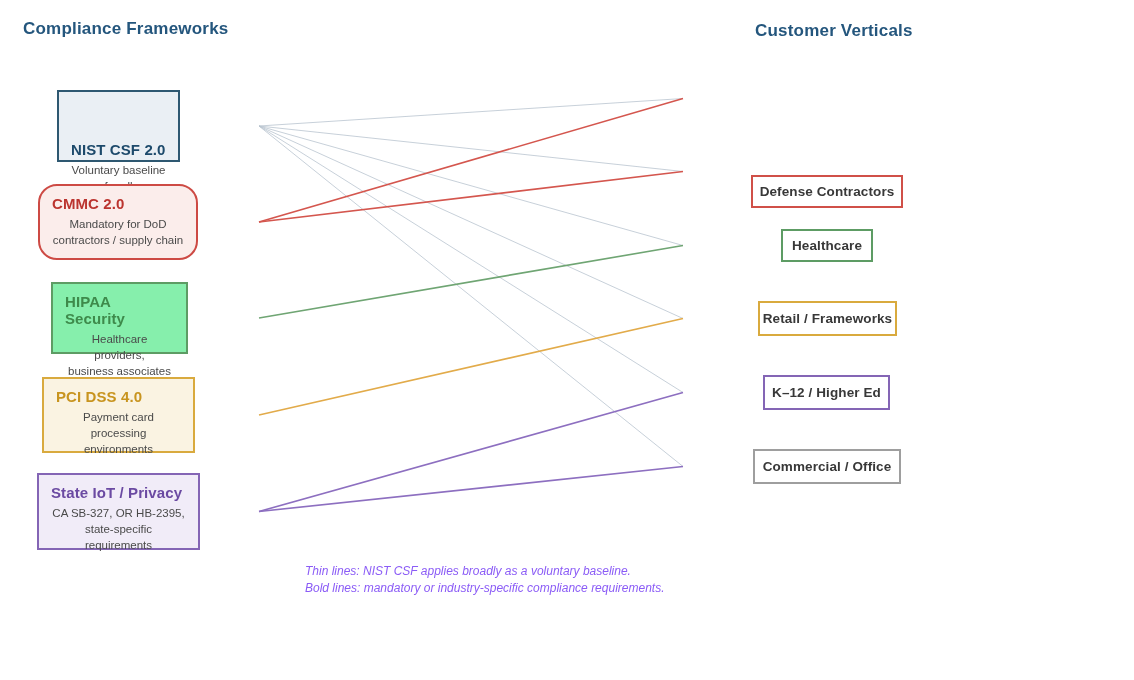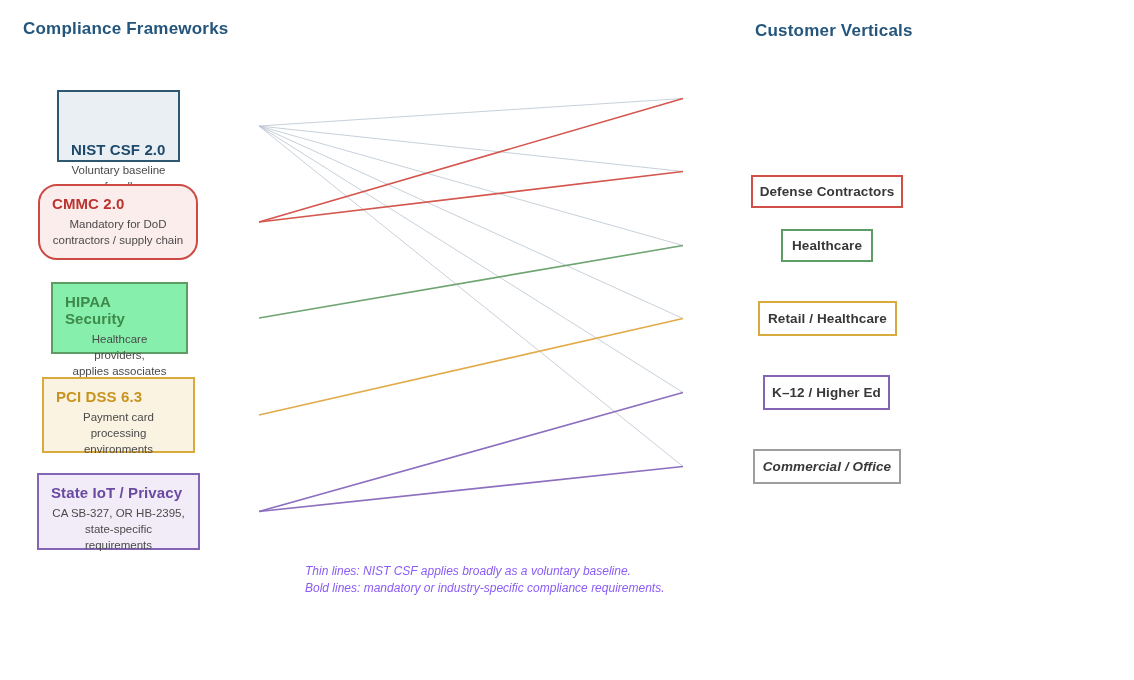--- a/index.html
+++ b/index.html
@@ -121,26 +121,26 @@
     <div class="fw-sub">
       <span>Mandatory for DoD</span>
       <span>contractors / supply chain</span>
     </div>
   </div>
 
   <div class="fw-box fw-2" style="border-color: rgb(93, 156, 100); background-color: #86efac;">
     <span class="fw-title" style="color: rgb(62, 138, 75);">HIPAA Security</span>
     <div class="fw-sub">
       <span>Healthcare providers,</span>
-      <span>applies associates</span>
+      <span>business associates</span>
     </div>
   </div>
 
   <div class="fw-box fw-3" style="border-color: rgb(217, 170, 62); background-color: rgb(250, 243, 226);">
-    <span class="fw-title" style="color: rgb(200, 148, 31);">PCI DSS 6.3</span>
+    <span class="fw-title" style="color: rgb(200, 148, 31);">PCI DSS 4.0</span>
     <div class="fw-sub">
       <span>Payment card</span>
       <span>processing environments</span>
     </div>
   </div>
 
   <div class="fw-box fw-4" style="border-color: rgb(132, 101, 181); background-color: rgb(241, 236, 248);">
     <span class="fw-title" style="color: rgb(107, 74, 162);">State IoT / Privacy</span>
     <div class="fw-sub">
       <span>CA SB-327, OR HB-2395,</span>
@@ -148,26 +148,26 @@
     </div>
   </div>
 
   <div class="vert-box vt-1" style="border-color: rgb(208, 80, 72);">
     <span class="vert-label">Defense Contractors</span>
   </div>
   <div class="vert-box vt-2" style="border-color: rgb(93, 156, 100);">
     <span class="vert-label">Healthcare</span>
   </div>
   <div class="vert-box vt-3" style="border-color: rgb(217, 170, 62);">
-    <span class="vert-label">Retail / Healthcare</span>
+    <span class="vert-label">Retail / Frameworks</span>
   </div>
   <div class="vert-box vt-4" style="border-color: rgb(132, 101, 181);">
     <span class="vert-label">K–12 / Higher Ed</span>
   </div>
-  <div class="vert-box vt-5" style="border-color: rgb(158, 158, 158); font-style: italic;">
+  <div class="vert-box vt-5" style="border-color: rgb(158, 158, 158);">
     <span class="vert-label">Commercial / Office</span>
   </div>
 
   <div class="legend">
     <div>Thin lines: NIST CSF applies broadly as a voluntary baseline.</div>
     <div>Bold lines: mandatory or industry-specific compliance requirements.</div>
   </div>
 
 </div>
 

